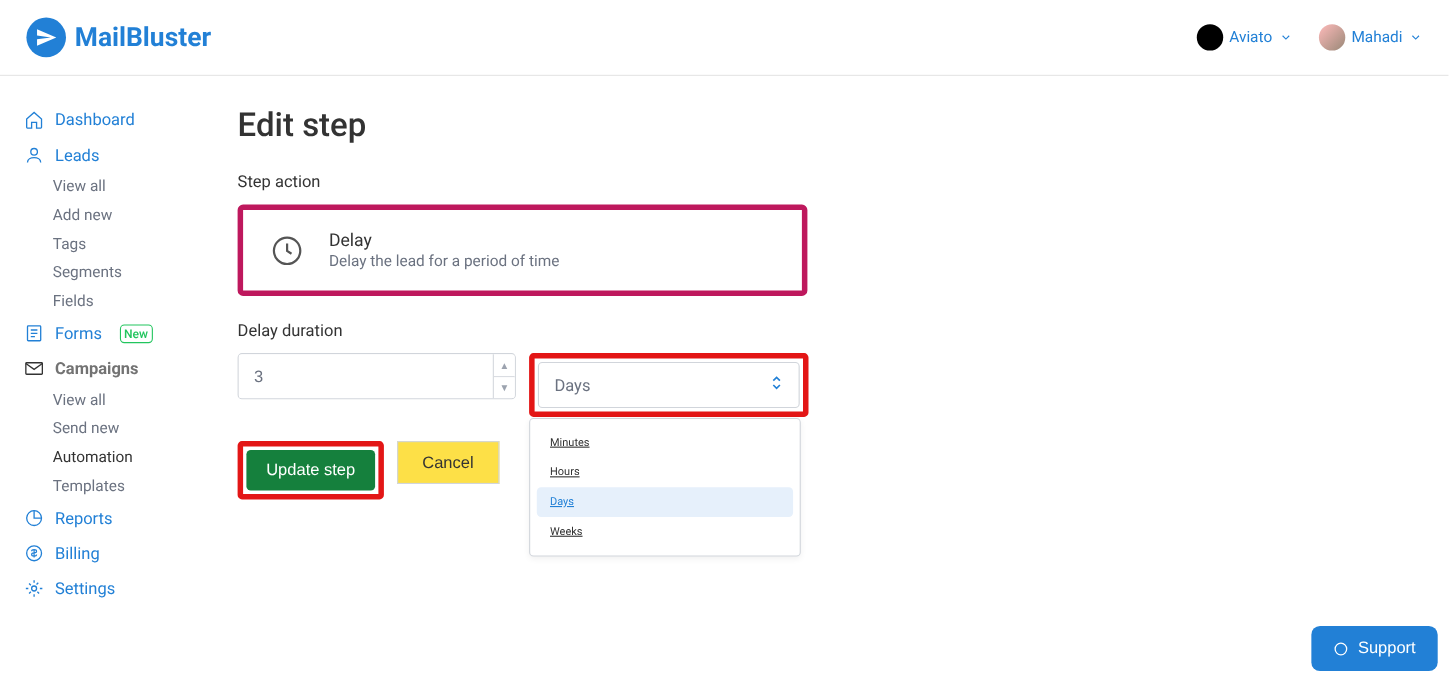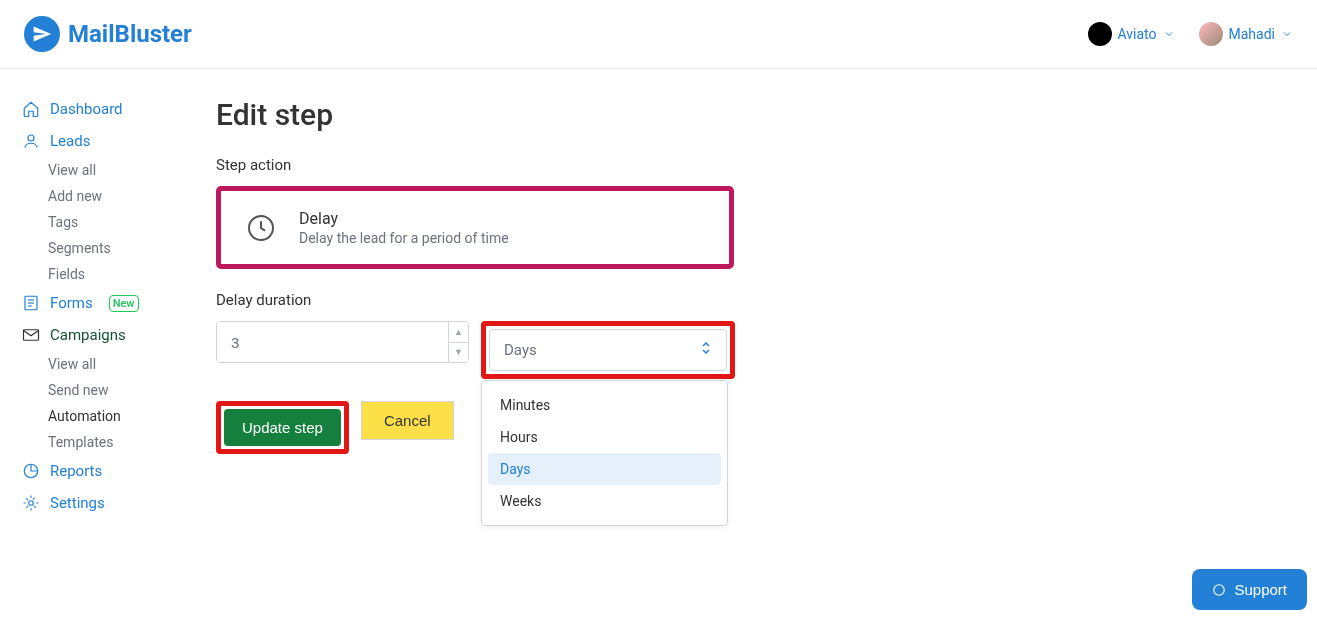--- a/index.html
+++ b/index.html
@@ -52,21 +52,21 @@
     }
     .nav-item {
       display: flex;
       align-items: center;
       gap: 10px;
       padding: 7px 0;
       color: #2280d6;
       cursor: pointer;
       font-size: 15px;
     }
-    .nav-item.dark { color: #14532d; }
+    .nav-item.dark { color: #737373; font-weight: bold; }
     .nav-icon { width: 18px; height: 18px; flex-shrink: 0; }
     .nav-sub { margin-left: 26px; }
     .nav-sub-item {
       padding: 5px 0;
       color: #6b7280;
       cursor: pointer;
       font-size: 14px;
     }
     .nav-sub-item.current { color: #333; }
     .badge-new {
@@ -162,22 +162,23 @@
       border-radius: 4px;
       background: #fff;
       padding: 8px 6px;
       box-shadow: 0 2px 6px rgba(0,0,0,0.06);
       z-index: 10;
     }
     .dropdown-item {
       padding: 8px 12px;
       cursor: pointer;
       color: #333;
-      font-size: 14px;
-      border-radius: 4px;
+      font-size: 10px;
+      border-radius: 4px;
+      text-decoration: underline;
     }
     .dropdown-item.selected { background: #e6f0fb; color: #2280d6; }
     .btn-row { display: flex; gap: 12px; margin-top: 22px; align-items: flex-start; }
     .red-wrap { border: 5px solid #e31616; border-radius: 4px; padding: 3px; }
     .btn-primary {
       background: #15803d;
       color: #fff;
       border: none;
       padding: 10px 18px;
       border-radius: 4px;
@@ -288,20 +289,27 @@
         <div class="nav-sub-item current">Automation</div>
         <div class="nav-sub-item">Templates</div>
       </div>
 
       <div class="nav-item">
         <svg class="nav-icon" viewBox="0 0 24 24">
             <circle cx="12" cy="12" r="9" fill="none" stroke="#2280d6" stroke-width="1.6"></circle>
             <path d="M12 3v9h9" fill="none" stroke="#2280d6" stroke-width="1.6"></path>
           </svg>
         <span>Reports</span>
+      </div>
+      <div class="nav-item">
+        <svg class="nav-icon" viewBox="0 0 24 24">
+            <circle cx="12" cy="12" r="9" fill="none" stroke="#2280d6" stroke-width="1.6"></circle>
+            <path d="M12 7v10M9 9.5c0-1 1-2 3-2s3 1 3 2-1 2-3 2-3 1-3 2 1 2 3 2 3-1 3-2" fill="none" stroke="#2280d6" stroke-width="1.4"></path>
+          </svg>
+        <span>Billing</span>
       </div>
       <div class="nav-item">
         <svg class="nav-icon" viewBox="0 0 24 24">
             <circle cx="12" cy="12" r="3" fill="none" stroke="#2280d6" stroke-width="1.6"></circle>
             <path d="M12 2v3m0 14v3m10-10h-3M5 12H2m15.07-7.07l-2.12 2.12M8.05 15.95l-2.12 2.12m12.14 0l-2.12-2.12M8.05 8.05L5.93 5.93" stroke="#2280d6" stroke-width="1.6"></path>
           </svg>
         <span>Settings</span>
       </div>
     </div>
 

